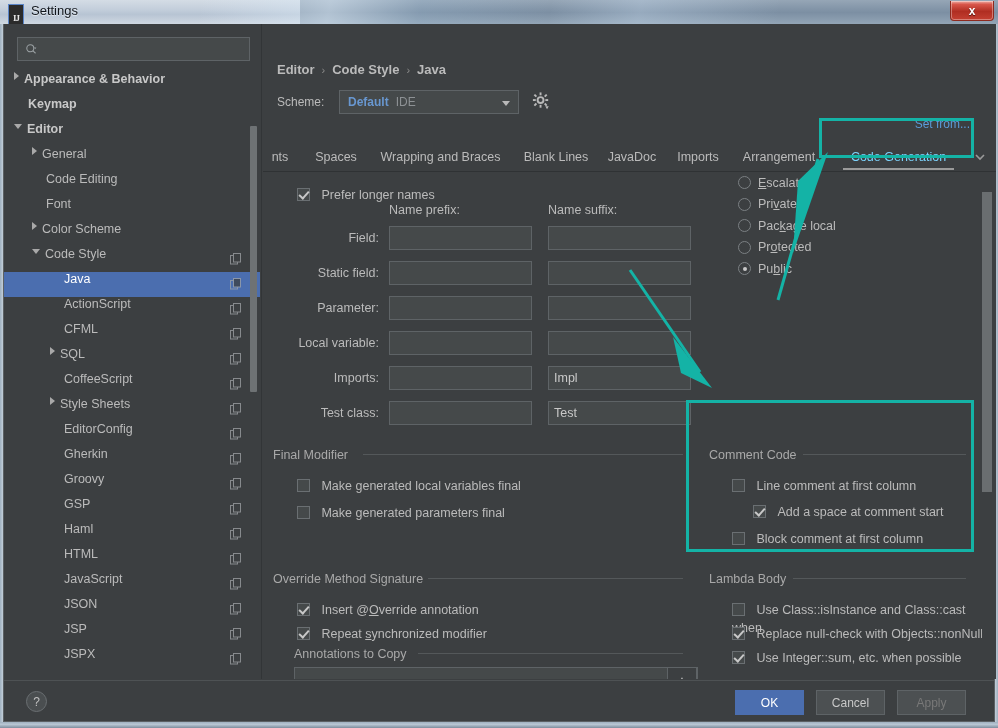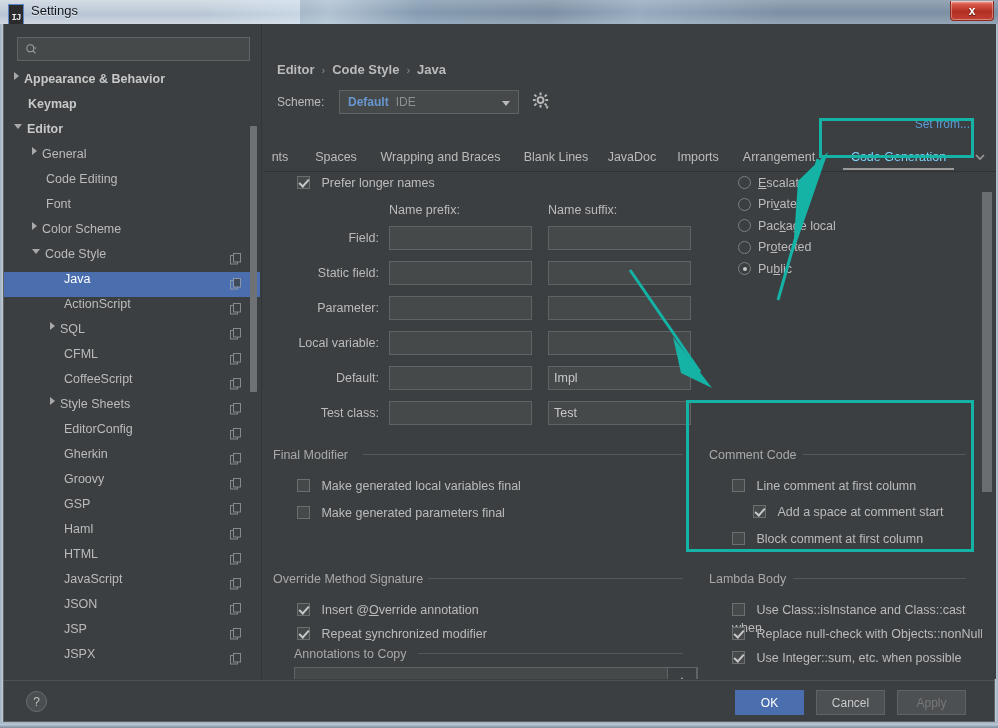--- a/index.html
+++ b/index.html
@@ -29,21 +29,21 @@
   }
   .tb-left-fill {
     position:absolute; left:0; top:0; width:300px; height:24px;
     background: linear-gradient(180deg,#d4dce5 0%, #c3cedb 40%, #b7c4d3 60%, #cfd8e2 100%);
   }
   .tb-icon {
     position: absolute; left: 8px; top: 4px; width: 16px; height: 28px;
     background: #2b2b2b; border: 1px solid #5a85c8;
     display: flex; align-items: center; justify-content: center;
     color: #e8e8e8; font-size: 9px; font-weight: bold; letter-spacing: -1px;
-    font-family: Liberation Mono, monospace;
+    font-family: Liberation Serif, serif;
   }
   .tb-title {
     position: absolute; left: 31px; top: 3px;
     font-size: 13px; color: #11161c;
     text-shadow: 0 1px 1px rgba(255,255,255,0.75);
   }
   .tb-close {
     position: absolute; right: 4px; top: 1px; width: 44px; height: 20px;
     border-radius: 0 0 4px 4px;
     background: linear-gradient(180deg,#f0b0a8 0%, #d8564a 18%, #b02e22 55%, #c44032 100%);
@@ -319,30 +319,30 @@
           </div>
           <div class="tree-row" style="padding-left: 46px;">
             <span class="tw none" style="width: 9px; height: 1px;"></span>
             <span>ActionScript</span>
             <span class="copy-icon"><svg viewBox="0 0 12 12">
                 <rect x="0.5" y="2.5" width="7" height="8.5" fill="none" stroke="#a0a4a7"></rect>
                 <rect x="3.5" y="0.5" width="7" height="8.5" fill="#3c3f41" stroke="#a0a4a7"></rect>
               </svg></span>
           </div>
           <div class="tree-row" style="padding-left: 46px;">
+            <span class="tw none" style="width: 9px; height: 1px;"></span>
+            <span>CFML</span>
+            <span class="copy-icon"><svg viewBox="0 0 12 12">
+                <rect x="0.5" y="2.5" width="7" height="8.5" fill="none" stroke="#a0a4a7"></rect>
+                <rect x="3.5" y="0.5" width="7" height="8.5" fill="#3c3f41" stroke="#a0a4a7"></rect>
+              </svg></span>
+          </div>
+          <div class="tree-row" style="padding-left: 46px;">
             <span class="tw "></span>
             <span>SQL</span>
-            <span class="copy-icon"><svg viewBox="0 0 12 12">
-                <rect x="0.5" y="2.5" width="7" height="8.5" fill="none" stroke="#a0a4a7"></rect>
-                <rect x="3.5" y="0.5" width="7" height="8.5" fill="#3c3f41" stroke="#a0a4a7"></rect>
-              </svg></span>
-          </div>
-          <div class="tree-row" style="padding-left: 46px;">
-            <span class="tw none" style="width: 9px; height: 1px;"></span>
-            <span>CFML</span>
             <span class="copy-icon"><svg viewBox="0 0 12 12">
                 <rect x="0.5" y="2.5" width="7" height="8.5" fill="none" stroke="#a0a4a7"></rect>
                 <rect x="3.5" y="0.5" width="7" height="8.5" fill="#3c3f41" stroke="#a0a4a7"></rect>
               </svg></span>
           </div>
           <div class="tree-row" style="padding-left: 46px;">
             <span class="tw none" style="width: 9px; height: 1px;"></span>
             <span>CoffeeScript</span>
             <span class="copy-icon"><svg viewBox="0 0 12 12">
                 <rect x="0.5" y="2.5" width="7" height="8.5" fill="none" stroke="#a0a4a7"></rect>
@@ -501,42 +501,42 @@
           <div class="tab active" style="left: 578px; width: 115px; justify-content: center;">
             <span>Code Generation</span>
           </div>
           <svg class="tab-overflow" viewBox="0 0 12 12">
           <path d="M2 4 L6 8 L10 4" fill="none" stroke="#9a9a9a" stroke-width="1.6"></path>
         </svg>
         </div>
 
       <div class="pane">
 
-        <div class="cb" style="left:34px; top:1px;">
+        <div class="cb" style="left:34px; top:13px;">
           <span class="box checked"></span>
           <span class="ctl-label">Prefer longer names</span>
         </div>
 
         <div class="colhdr" style="left:126px; top:31px;">Name prefix:</div>
         <div class="colhdr" style="left:285px; top:31px;">Name suffix:</div>
 
         <div id="naming-rows">
             <div class="flabel" style="left: 0px; top: 59px; width: 116px;">Field:</div>
             <div class="tfield" style="left: 126px; top: 54px;"></div>
             <div class="tfield" style="left: 285px; top: 54px;"></div>
             <div class="flabel" style="left: 0px; top: 94px; width: 116px;">Static field:</div>
             <div class="tfield" style="left: 126px; top: 89px;"></div>
             <div class="tfield" style="left: 285px; top: 89px;"></div>
             <div class="flabel" style="left: 0px; top: 129px; width: 116px;">Parameter:</div>
             <div class="tfield" style="left: 126px; top: 124px;"></div>
             <div class="tfield" style="left: 285px; top: 124px;"></div>
             <div class="flabel" style="left: 0px; top: 164px; width: 116px;">Local variable:</div>
             <div class="tfield" style="left: 126px; top: 159px;"></div>
             <div class="tfield" style="left: 285px; top: 159px;"></div>
-            <div class="flabel" style="left: 0px; top: 199px; width: 116px;">Default:</div>
+            <div class="flabel" style="left: 0px; top: 199px; width: 116px;">Imports:</div>
             <div class="tfield" style="left: 126px; top: 194px;"></div>
             <div class="tfield" style="left: 285px; top: 194px;">Impl</div>
             <div class="flabel" style="left: 0px; top: 234px; width: 116px;">Test class:</div>
             <div class="tfield" style="left: 126px; top: 229px;"></div>
             <div class="tfield" style="left: 285px; top: 229px;">Test</div>
           </div>
 
         <div id="visibility">
             <div class="rb" style="left: 475px; top: 1px;"><span class="radio"></span><span class="ctl-label"><span class="mn">E</span>scalate</span></div>
             <div class="rb" style="left: 475px; top: 22.5px;"><span class="radio"></span><span class="ctl-label">Pri<span class="mn">v</span>ate</span></div>

